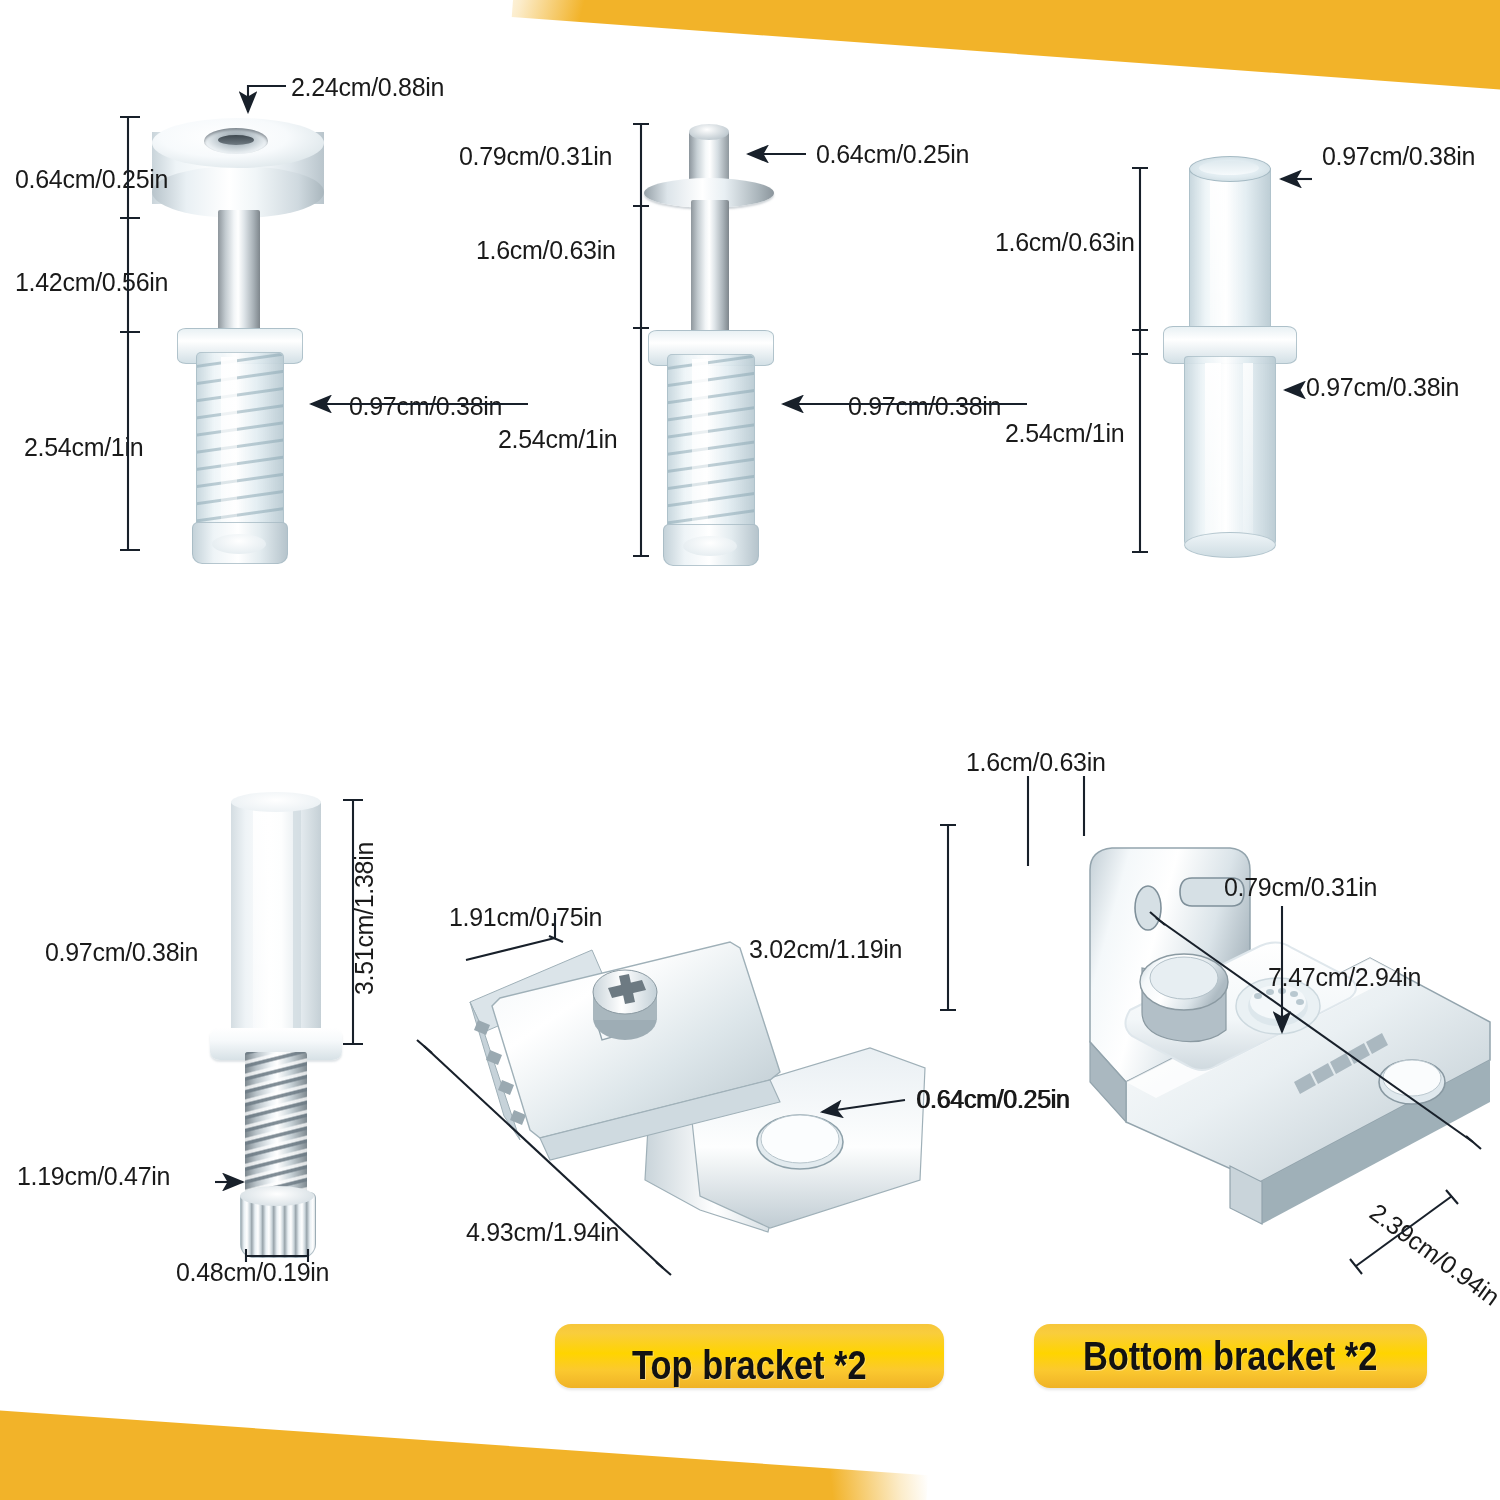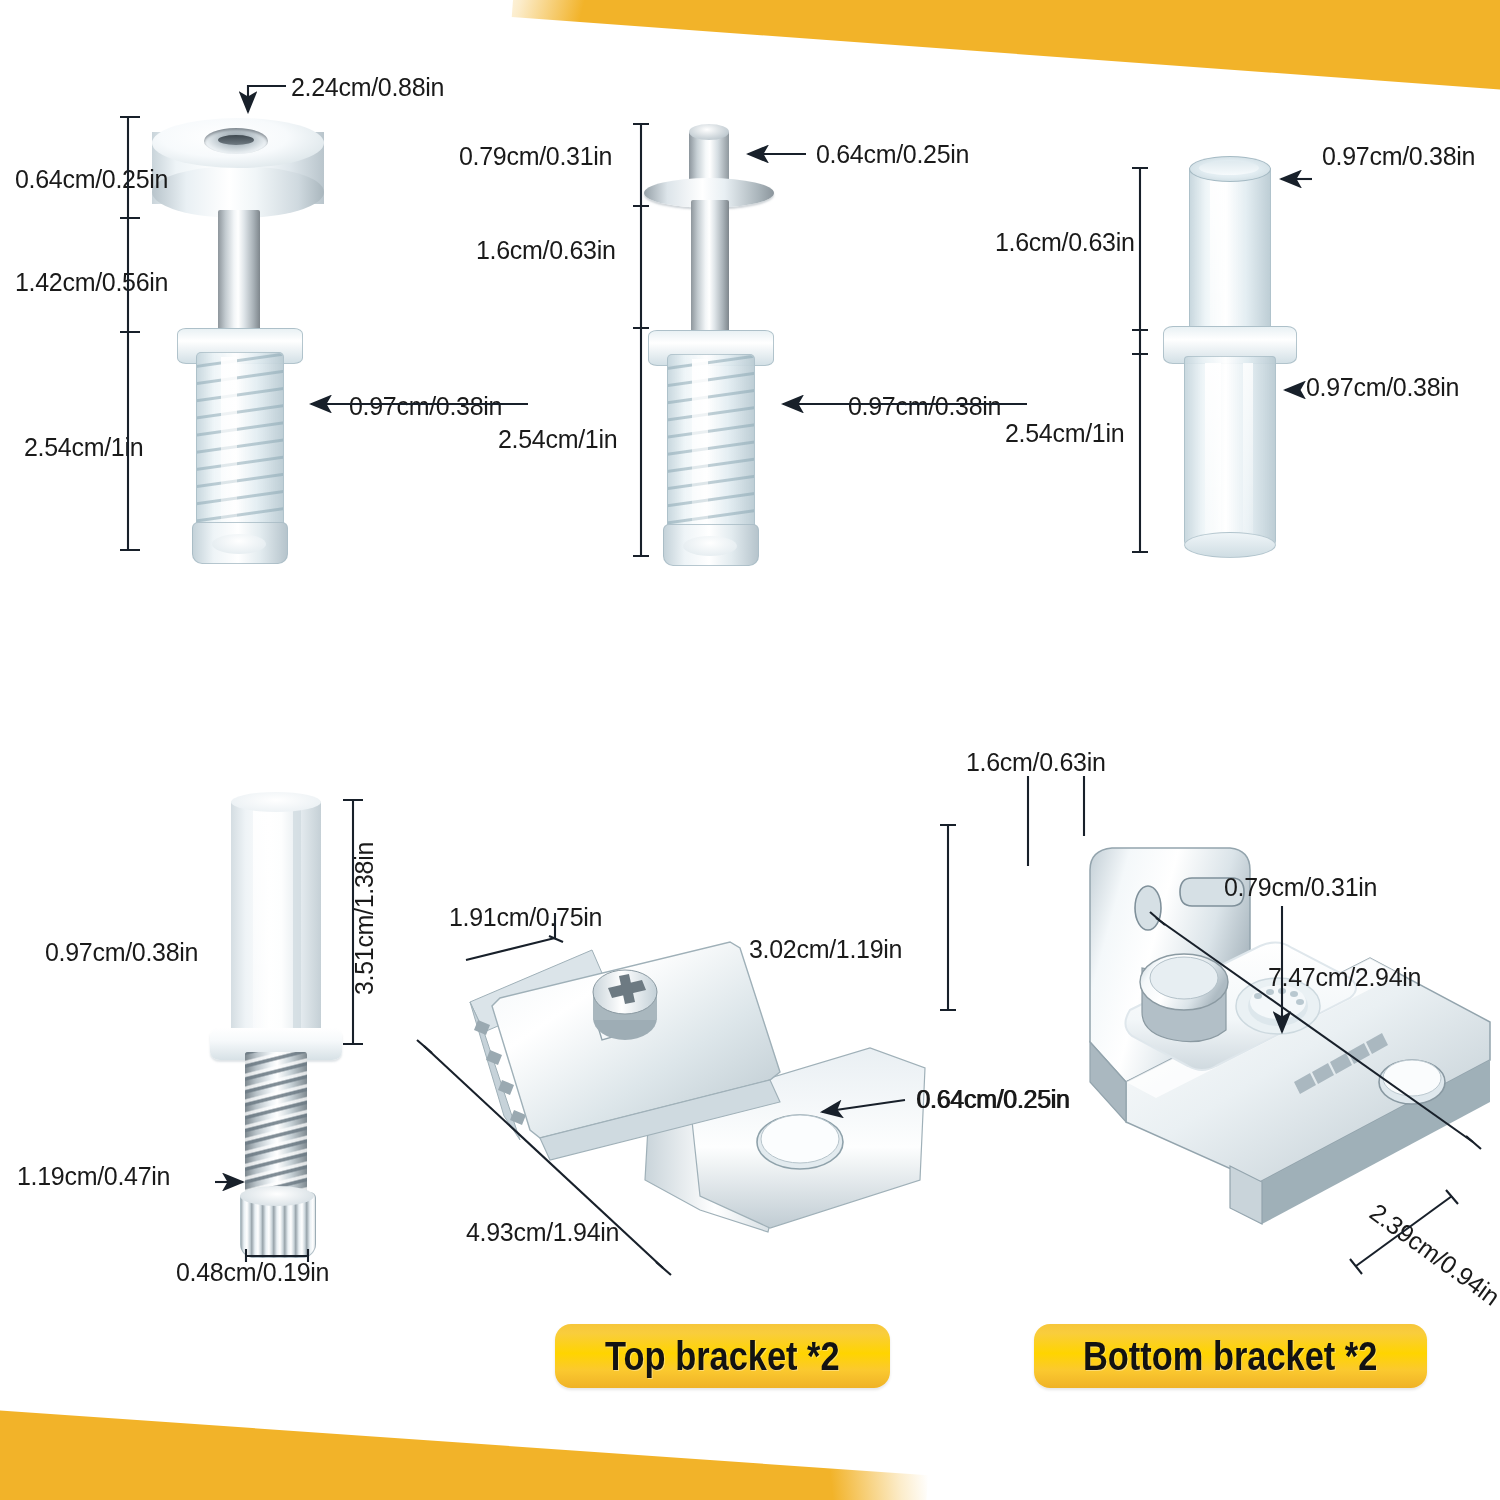--- a/index.html
+++ b/index.html
@@ -402,20 +402,20 @@
       <path d="M940 825 L956 825 M940 1010 L956 1010"></path>
       <path d="M1282 906 L1282 1032" marker-end="url(#ar)"></path>
       <path d="M1156 918 L1473 1142"></path>
       <path d="M1150 912 L1165 925 M1466 1136 L1481 1149"></path>
       <path d="M1356 1266 L1452 1196"></path>
       <path d="M1350 1259 L1362 1274 M1446 1190 L1458 1204"></path>
     </g>
   </svg>
 
 
-  <div class="pill" style="left:555px;top:1324px;width:335px;height:64px;">
+  <div class="pill" style="left:555px;top:1324px;width:389px;height:64px;align-items:flex-end;">
     <span>Top bracket *2</span>
   </div>
   <div class="pill" style="left:1034px;top:1324px;width:393px;height:64px;">
     <span>Bottom bracket *2</span>
   </div>
 
 </div>
 
 </body></html>

